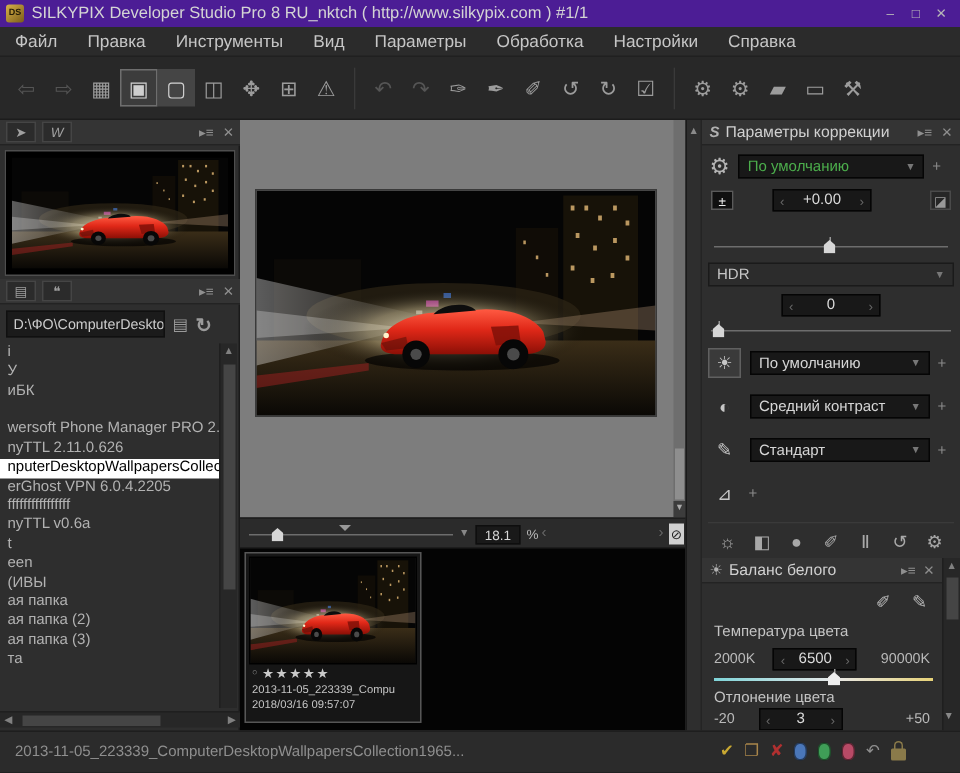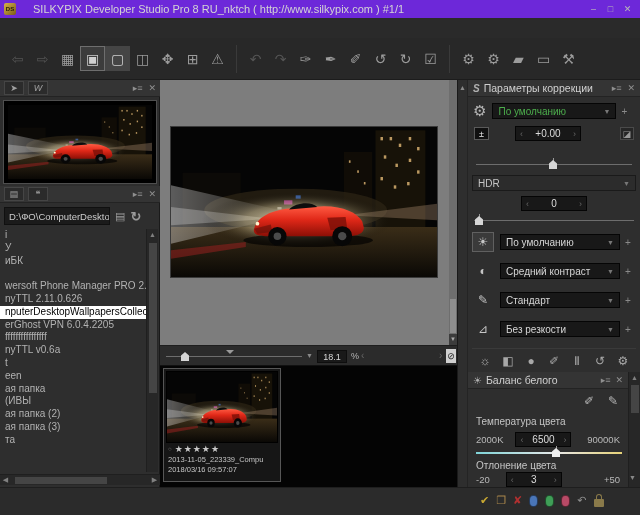--- a/index.html
+++ b/index.html
@@ -2,21 +2,21 @@
 <html><head>
 <meta charset="utf-8">
 <style>
 *{box-sizing:border-box;margin:0;padding:0}
 html,body{background:#1a1a1a}
 #app{position:relative;width:640px;height:515px;background:#2a2a2a;font-family:"Liberation Sans",sans-serif;color:#c8c8c8;overflow:hidden;font-size:11px}
 .abs{position:absolute}
 .flex{display:flex;align-items:center}
 
 
-#titlebar{left:0;top:0;width:640px;height:18px;background:#6d28d9;display:flex;align-items:center;padding-left:4px;gap:17px}
+#titlebar{left:0;top:0;width:640px;height:18px;background:#4c1d95;display:flex;align-items:center;padding-left:4px;gap:5px}
 #logo{width:12px;height:12px;background:linear-gradient(135deg,#d8b24a,#7a5c18);border-radius:2px;color:#241c06;font-size:6px;font-weight:bold;display:flex;align-items:center;justify-content:center}
 #title{font-size:11px;color:#d4d4d4;white-space:nowrap}
 #wincontrols{margin-left:auto;display:flex;gap:4px;padding-right:6px}
 #wincontrols span{width:13px;text-align:center;color:#b8b8b8;font-size:9px;line-height:14px}
 
 
 #menubar{left:0;top:18px;width:640px;height:20px;background:#2b2b2b;display:flex;align-items:center;border-bottom:1px solid #202020}
 .mitem{padding:0 10px;font-size:11.5px;color:#c6c6c6;line-height:20px}
 
 
@@ -124,20 +124,30 @@
   <div id="titlebar" class="abs">
     <div id="logo">DS</div>
     <div id="title">SILKYPIX Developer Studio Pro 8 RU_nktch ( http://www.silkypix.com )  #1/1</div>
     <div id="wincontrols">
       <span>–</span>
       <span>□</span>
       <span>✕</span>
     </div>
   </div>
 
+  <div id="menubar" class="abs">
+      <span class="mitem">Файл</span>
+      <span class="mitem">Правка</span>
+      <span class="mitem">Инструменты</span>
+      <span class="mitem">Вид</span>
+      <span class="mitem">Параметры</span>
+      <span class="mitem">Обработка</span>
+      <span class="mitem">Настройки</span>
+      <span class="mitem">Справка</span>
+    </div>
 
   <div id="toolbar" class="abs">
     <span id="tbView" class="flex">
         <span class="tbtn disabled">
           <span>⇦</span>
         </span>
         <span class="tbtn disabled">
           <span>⇨</span>
         </span>
         <span class="tbtn">
@@ -313,22 +323,22 @@
         <div class="trow">иБК</div>
         <div class="trow">&nbsp;</div>
         <div class="trow">wersoft Phone Manager PRO 2.7.9</div>
         <div class="trow">nyTTL 2.11.0.626</div>
         <div class="trow sel">nputerDesktopWallpapersCollection196</div>
         <div class="trow">erGhost VPN 6.0.4.2205</div>
         <div class="trow">ffffffffffffffff</div>
         <div class="trow">nyTTL v0.6a</div>
         <div class="trow">t</div>
         <div class="trow">een</div>
+        <div class="trow">(ИВЫ</div>
         <div class="trow">ая папка</div>
-        <div class="trow">(ИВЫ</div>
         <div class="trow">ая папка (2)</div>
         <div class="trow">ая папка (3)</div>
         <div class="trow">та</div>
       </div>
     <div id="treevscroll" class="abs">
       <span class="arr">▲</span>
       <span class="thumb"></span>
     </div>
     <div id="treehscroll" class="abs">
       <span class="arr">◀</span>
@@ -581,24 +591,20 @@
           <span class="dbox" style="width: 120px; margin-left: 6px;">
             <span class="ulab">Стандарт</span>
             <span class="dd">▼</span>
           </span>
           <span class="plus" style="margin-left: 5px;">+</span>
         </div>
         <div class="rrow" style="top: 239px; padding: 0px 4px;">
           <span class="icbox">
             <span>⊿</span>
           </span>
-          <span class="dbox" style="width: 120px; margin-left: 6px;">
-            <span class="ulab">Без резкости</span>
-            <span class="dd">▼</span>
-          </span>
           <span class="plus" style="margin-left: 5px;">+</span>
         </div>
       </div>
 
     <div class="abs" style="left:4px;top:268px;width:164px;height:1px;background:#242424;border-bottom:1px solid #3a3a3a"></div>
 
     <div class="rrow" style="top:274px;padding:0 6px;justify-content:space-between" id="toolrow1">
         <span class="toolic">☼</span>
         <span class="toolic">◧</span>
         <span class="toolic">●</span>
@@ -660,20 +666,21 @@
         <span class="a">‹</span>
         <span>3</span>
         <span class="a">›</span>
       </span>
       <span class="lbl" style="margin-left:auto">+50</span>
     </div>
     <div class="abs" style="left:161px;top:394px;color:#888;font-size:7px">▼</div>
   </div>
 
   <div id="statusbar" class="abs">
+    <span id="statustext">2013-11-05_223339_ComputerDesktopWallpapersCollection1965...</span>
     <span id="staticons">
         <span class="sico" style="color: rgb(200, 168, 50);">✔</span>
         <span class="sico" style="color: rgb(168, 133, 74);">❐</span>
         <span class="sico" style="color: rgb(176, 48, 48);">✘</span>
         <div class="marker" style="background: rgb(74, 118, 184);"></div>
         <div class="marker" style="background: rgb(63, 158, 87);"></div>
         <div class="marker" style="background: rgb(184, 74, 102);"></div>
         <span class="sico" style="color: rgb(144, 144, 144);">↶</span>
         <div class="lockic"></div>
       </span>

